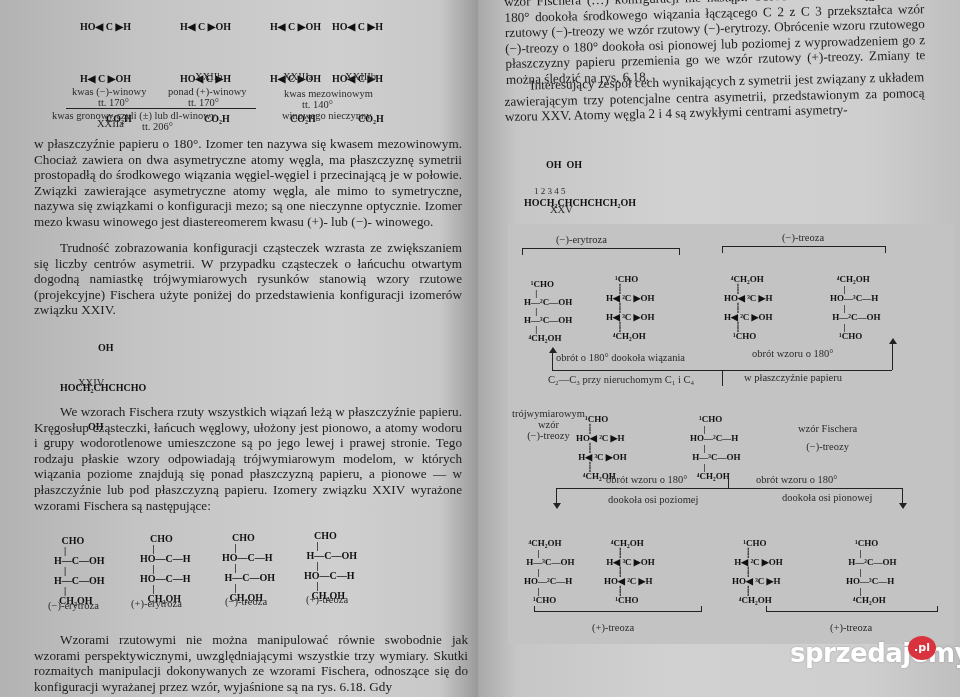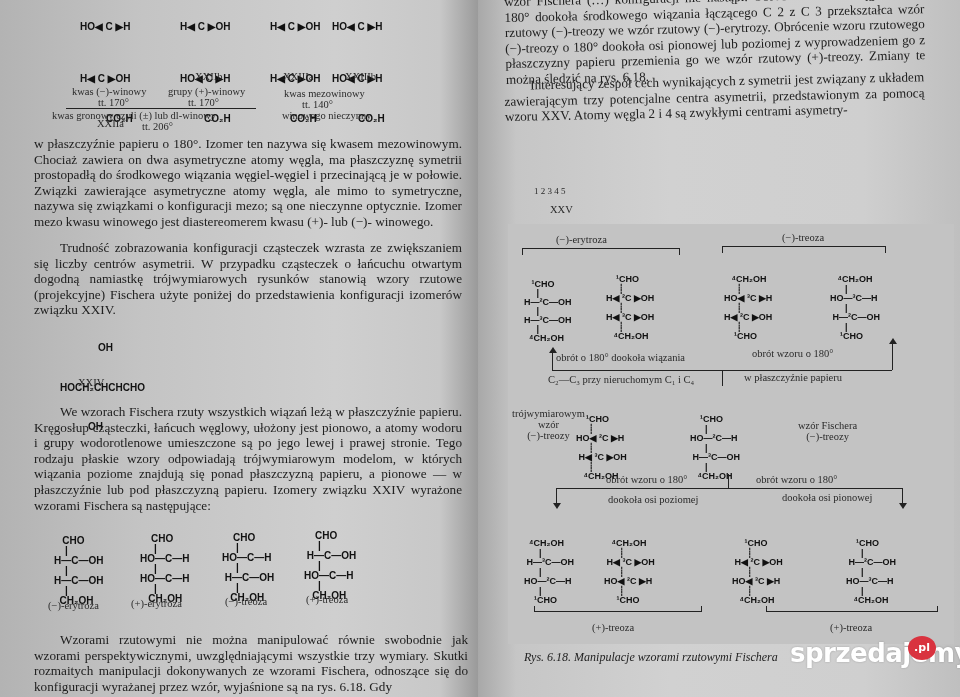--- a/index.html
+++ b/index.html
@@ -3,21 +3,21 @@
 <meta charset="utf-8">
 <style>
   html, body { margin:0; padding:0; }
   body { width:960px; height:697px; overflow:hidden; position:relative;
          background:#a9a9a9; font-family:"Liberation Serif", serif; color:#1c1c1c; }
   .page { position:absolute; top:0; height:697px; overflow:hidden; }
   .left { left:0; width:478px; background:linear-gradient(90deg,#b3b3b3 0%,#c4c4c4 30%,#cfcfcf 70%,#c8c8c8 92%,#9a9a9a 100%); }
   .right { left:478px; width:482px; background:linear-gradient(90deg,#a8a8a8 0%,#c6c6c6 8%,#d1d1d1 40%,#cfcfcf 80%,#bfbfbf 100%); }
   .fig { position:absolute; background:#c3c3c3; }
   .abs { position:absolute; }
-  .chem { font-family:Liberation Sans, sans-serif; font-weight:bold; font-size:10px; color:#111; white-space:pre; line-height:1.0; }
+  .chem { font-family:Liberation Serif, serif; font-weight:bold; font-size:10px; color:#111; white-space:pre; line-height:1.0; }
   .lbl { font-family:"Liberation Serif", serif; font-size:10.5px; color:#2a2a2a; white-space:nowrap; }
   .para { position:absolute; font-size:13.2px; line-height:15.6px; text-align:justify; color:#202020; }
   .para p { margin:0; }
   .indent { text-indent:26px; }
   .cap { font-style:italic; font-size:12px; color:#222; }
   .bracket { position:absolute; border:1.2px solid #222; }
   .vline { position:absolute; width:1.2px; background:#222; }
   .hline { position:absolute; height:1.2px; background:#222; }
   .arrow-up::before, .arrow-down::after { content:""; position:absolute; left:-3px; border-left:4px solid transparent; border-right:4px solid transparent; }
   .arrow-up::before { top:-5px; border-bottom:6px solid #222; }
@@ -51,26 +51,26 @@
     <div style="padding-left:26px;">CO₂H</div>
   </div>
 
   <div class="abs lbl" style="left:97px;top:71px;margin-top:47px;">XXIIa</div>
   <div class="abs lbl" style="left:195px;top:71px;">XXIIb</div>
   <div class="abs lbl" style="left:283px;top:71px;">XXIIIa</div>
   <div class="abs lbl" style="left:345px;top:71px;">XXIIIb</div>
 
   <div class="abs lbl" style="left:72px;top:86px;">kwas (−)-winowy</div>
   <div class="abs lbl" style="left:98px;top:97px;">tt. 170°</div>
-  <div class="abs lbl" style="left:168px;top:86px;">grupy (+)-winowy</div>
+  <div class="abs lbl" style="left:168px;top:86px;">ponad (+)-winowy</div>
   <div class="abs lbl" style="left:188px;top:97px;">tt. 170°</div>
   <div class="hline" style="left:66px;top:108px;width:190px;"></div>
   <div class="abs lbl" style="left:52px;top:110px;">kwas gronowy czyli (±) lub dl-winowy</div>
   <div class="abs lbl" style="left:142px;top:121px;font-family:Liberation Serif, serif;">tt. 206°</div>
-  <div class="abs lbl" style="left:284px;top:88px;">kwas mezowinowy</div>
+  <div class="abs lbl" style="left:284px;top:88px;">kwas mezowinowym</div>
   <div class="abs lbl" style="left:302px;top:99px;">tt. 140°</div>
   <div class="abs lbl" style="left:282px;top:110px;">winowego nieczynny</div>
 
   <div class="para" style="left:34px;top:136px;width:428px;">
     <p>w płaszczyźnie papieru o 180°. Izomer ten nazywa się kwasem mezowinowym. Chociaż zawiera on dwa asymetryczne atomy węgla, ma płaszczyznę symetrii prostopadłą do środkowego wiązania węgiel-węgiel i przecinającą je w połowie. Związki zawierające asymetryczne atomy węgla, ale mimo to symetryczne, nazywa się związkami o konfiguracji mezo; są one nieczynne optycznie. Izomer mezo kwasu winowego jest diastereomerem kwasu (+)- lub (−)- winowego.</p>
   </div>
 
   <div class="para" style="left:34px;top:240px;width:428px;">
     <p class="indent">Trudność zobrazowania konfiguracji cząsteczek wzrasta ze zwiększaniem się liczby centrów asymetrii. W przypadku cząsteczek o łańcuchu otwartym dogodną namiastkę trójwymiarowych rysunków stanowią wzory rzutowe (projekcyjne) Fischera użyte poniżej do przedstawienia konfiguracji izomerów związku XXIV.</p>
   </div>
@@ -109,20 +109,25 @@
 </div>
 
 <div class="page right">
   <div class="para" style="left:26px;top:-6px;width:420px;transform:rotate(-1.2deg);transform-origin:left top;">
     <p>wzór Fischera (…) konfiguracji nie nastąpi. Obrócenie atomu węgla C 2 o 180° dookoła środkowego wiązania łączącego C 2 z C 3 przekształca wzór rzutowy (−)-treozy we wzór rzutowy (−)-erytrozy. Obrócenie wzoru rzutowego (−)-treozy o 180° dookoła osi pionowej lub poziomej z wyprowadzeniem go z płaszczyzny papieru przemienia go we wzór rzutowy (+)-treozy. Zmiany te można śledzić na rys. 6.18.</p>
   </div>
   <div class="para" style="left:26px;top:78px;width:420px;transform:rotate(-1.2deg);transform-origin:left top;">
     <p class="indent">Interesujący zespół cech wynikających z symetrii jest związany z układem zawierającym trzy potencjalne centra asymetrii, przedstawionym za pomocą wzoru XXV. Atomy węgla 2 i 4 są zwykłymi centrami asymetry-</p>
   </div>
 
+  <div class="abs chem" style="left:46px;top:140px;">
+    <div style="padding-left:22px;">OH  OH</div>
+    <div style="margin-top:8px;">HOCH₂CHCHCHCH₂OH</div>
+    <div style="padding-left:34px;margin-top:8px;">OH</div>
+  </div>
   <div class="abs lbl" style="left:56px;top:186px;font-size:9px;">1  2 3 4 5</div>
   <div class="abs lbl" style="left:72px;top:204px;">XXV</div>
 
   <div class="fig" style="left:30px;top:224px;width:446px;height:420px;">
     <div class="abs lbl" style="left:48px;top:10px;">(−)-erytroza</div>
     <div class="bracket" style="left:14px;top:24px;width:156px;height:6px;border-bottom:none;"></div>
     <div class="abs lbl" style="left:274px;top:8px;">(−)-treoza</div>
     <div class="bracket" style="left:214px;top:22px;width:162px;height:6px;border-bottom:none;"></div>
 
     <div class="abs chem" style="left:16px;top:38px;line-height:9px;font-size:9px;">
@@ -149,21 +154,21 @@
 
     <div class="abs lbl" style="left:4px;top:184px;text-align:center;white-space:pre;line-height:11px;">trójwymiarowym
 wzór
 (−)-treozy</div>
     <div class="abs chem" style="left:68px;top:172px;line-height:9.5px;font-size:9px;">
       <div>    ¹CHO</div><div>     ┊</div><div>HO◀ ²C ▶H</div><div>     ┊</div><div> H◀ ³C ▶OH</div><div>     ┊</div><div>   ⁴CH₂OH</div>
     </div>
     <div class="abs chem" style="left:182px;top:172px;line-height:9.5px;font-size:9px;">
       <div>    ¹CHO</div><div>      |</div><div>HO—²C—H</div><div>      |</div><div> H—³C—OH</div><div>      |</div><div>   ⁴CH₂OH</div>
     </div>
-    <div class="abs lbl" style="left:290px;top:196px;text-align:center;white-space:pre;line-height:11px;">wzór Fischera
+    <div class="abs lbl" style="left:290px;top:196px;text-align:center;white-space:pre;line-height:18px;">wzór Fischera
 (−)-treozy</div>
 
     <div class="abs lbl" style="left:98px;top:250px;">obrót wzoru o 180°</div>
     <div class="abs lbl" style="left:248px;top:250px;">obrót wzoru o 180°</div>
     <div class="vline" style="left:220px;top:250px;height:14px;"></div>
     <div class="hline" style="left:48px;top:264px;width:346px;"></div>
     <div class="vline arrow-down" style="left:48px;top:264px;height:16px;"></div>
     <div class="vline arrow-down" style="left:394px;top:264px;height:16px;"></div>
     <div class="abs lbl" style="left:100px;top:270px;">dookoła osi poziomej</div>
     <div class="abs lbl" style="left:274px;top:268px;">dookoła osi pionowej</div>
@@ -180,17 +185,16 @@
     <div class="abs chem" style="left:338px;top:296px;line-height:9.5px;font-size:9px;">
       <div>    ¹CHO</div><div>      |</div><div> H—²C—OH</div><div>      |</div><div>HO—³C—H</div><div>      |</div><div>   ⁴CH₂OH</div>
     </div>
 
     <div class="bracket" style="left:26px;top:382px;width:166px;height:5px;border-top:none;"></div>
     <div class="bracket" style="left:258px;top:382px;width:170px;height:5px;border-top:none;"></div>
     <div class="abs lbl" style="left:84px;top:398px;">(+)-treoza</div>
     <div class="abs lbl" style="left:322px;top:398px;">(+)-treoza</div>
   </div>
 
-  <div class="abs cap" style="left:46px;top:650px;">Rys. 6.18. Manipulacje wzorami rzutowymi Fischera</div>
 </div>
 
 <div class="logo">sprzedajemy</div>
 <div class="logo-dot">.pl</div>
 
 </body></html>

